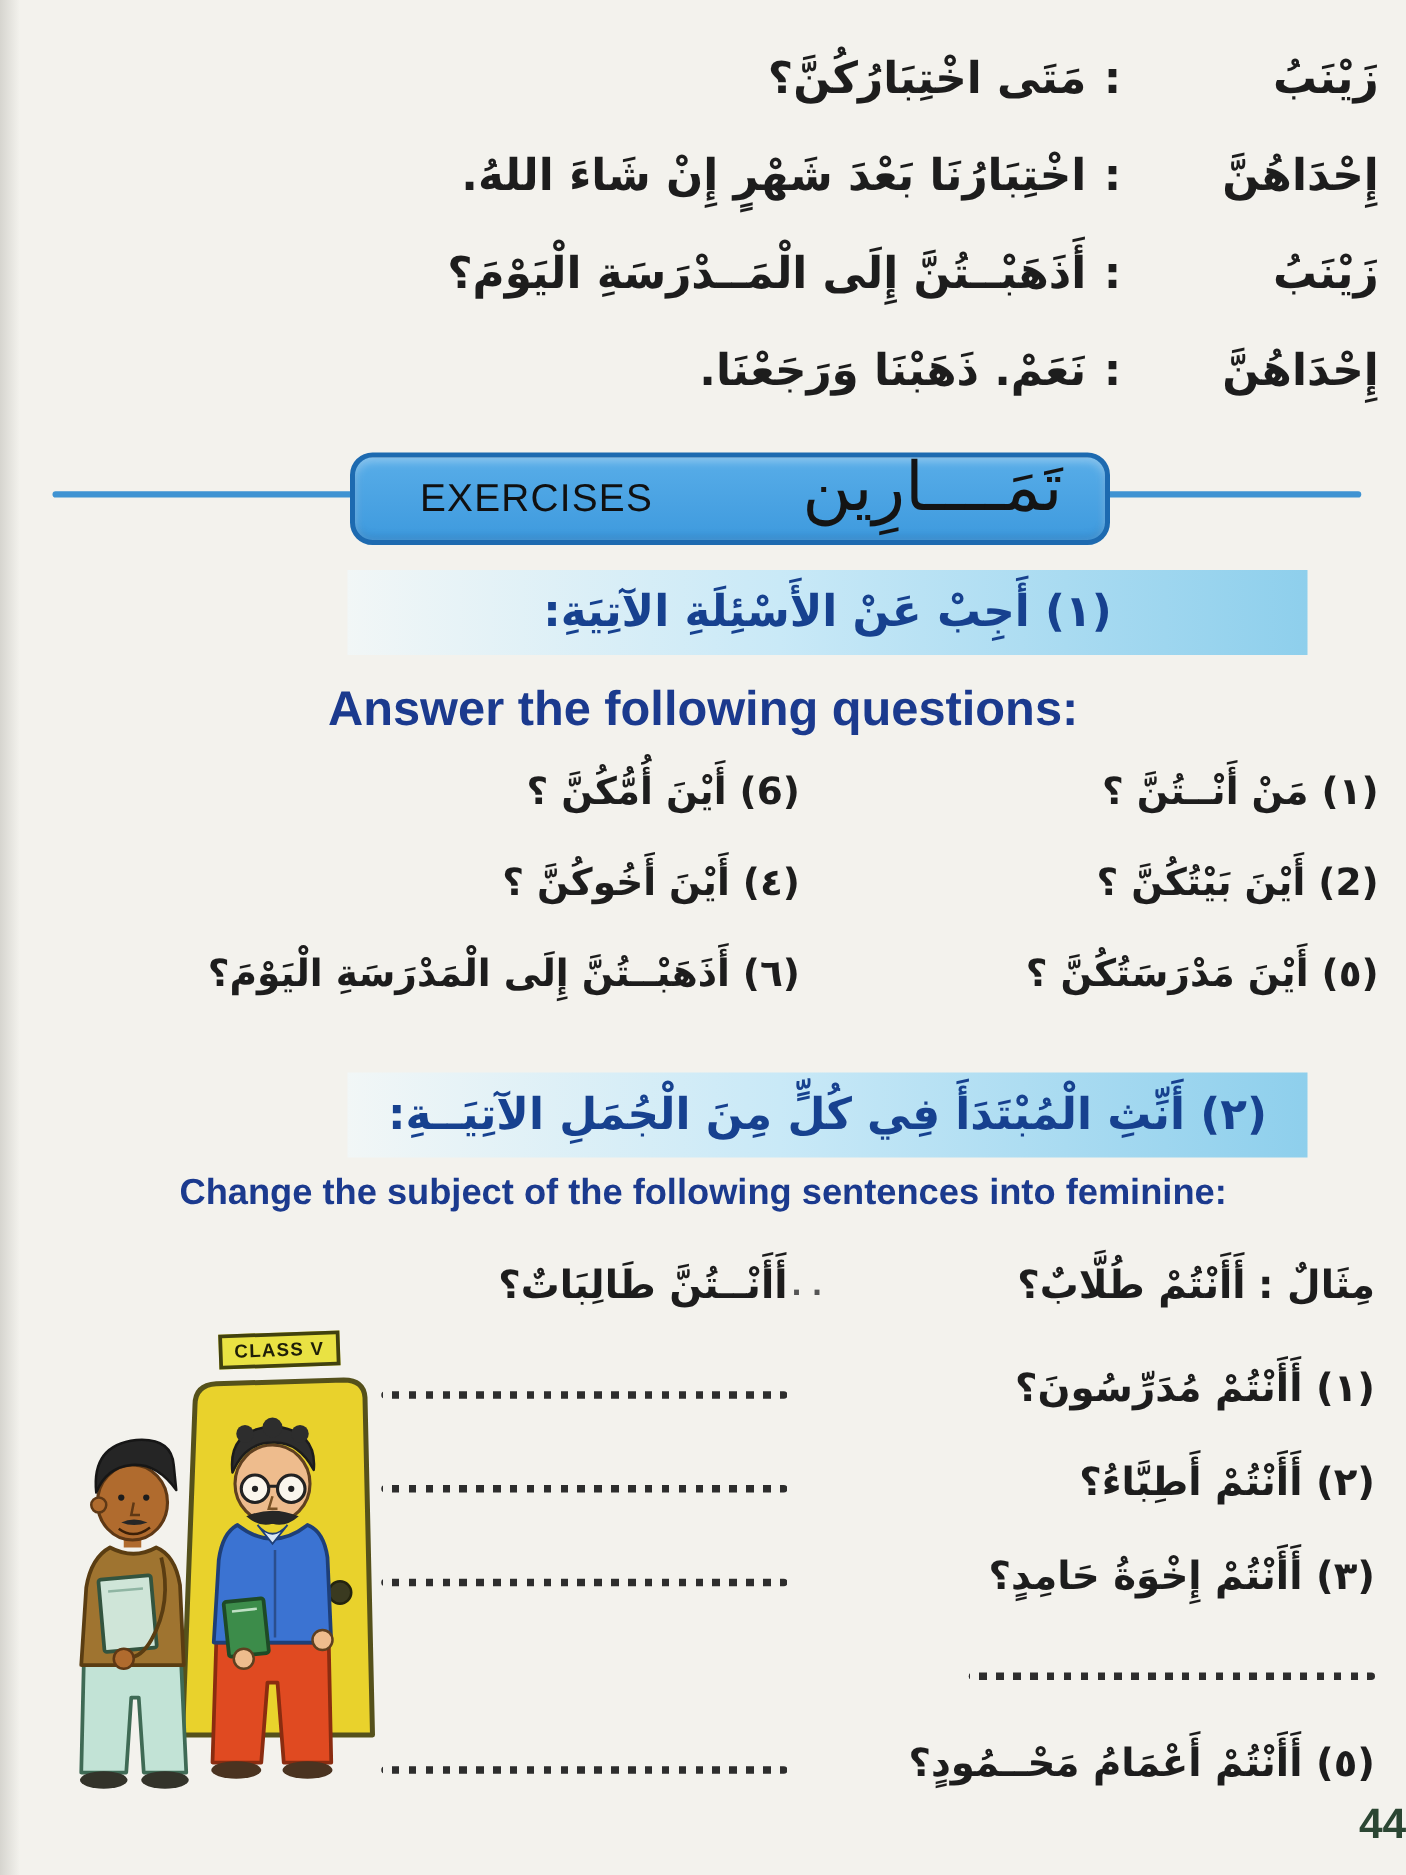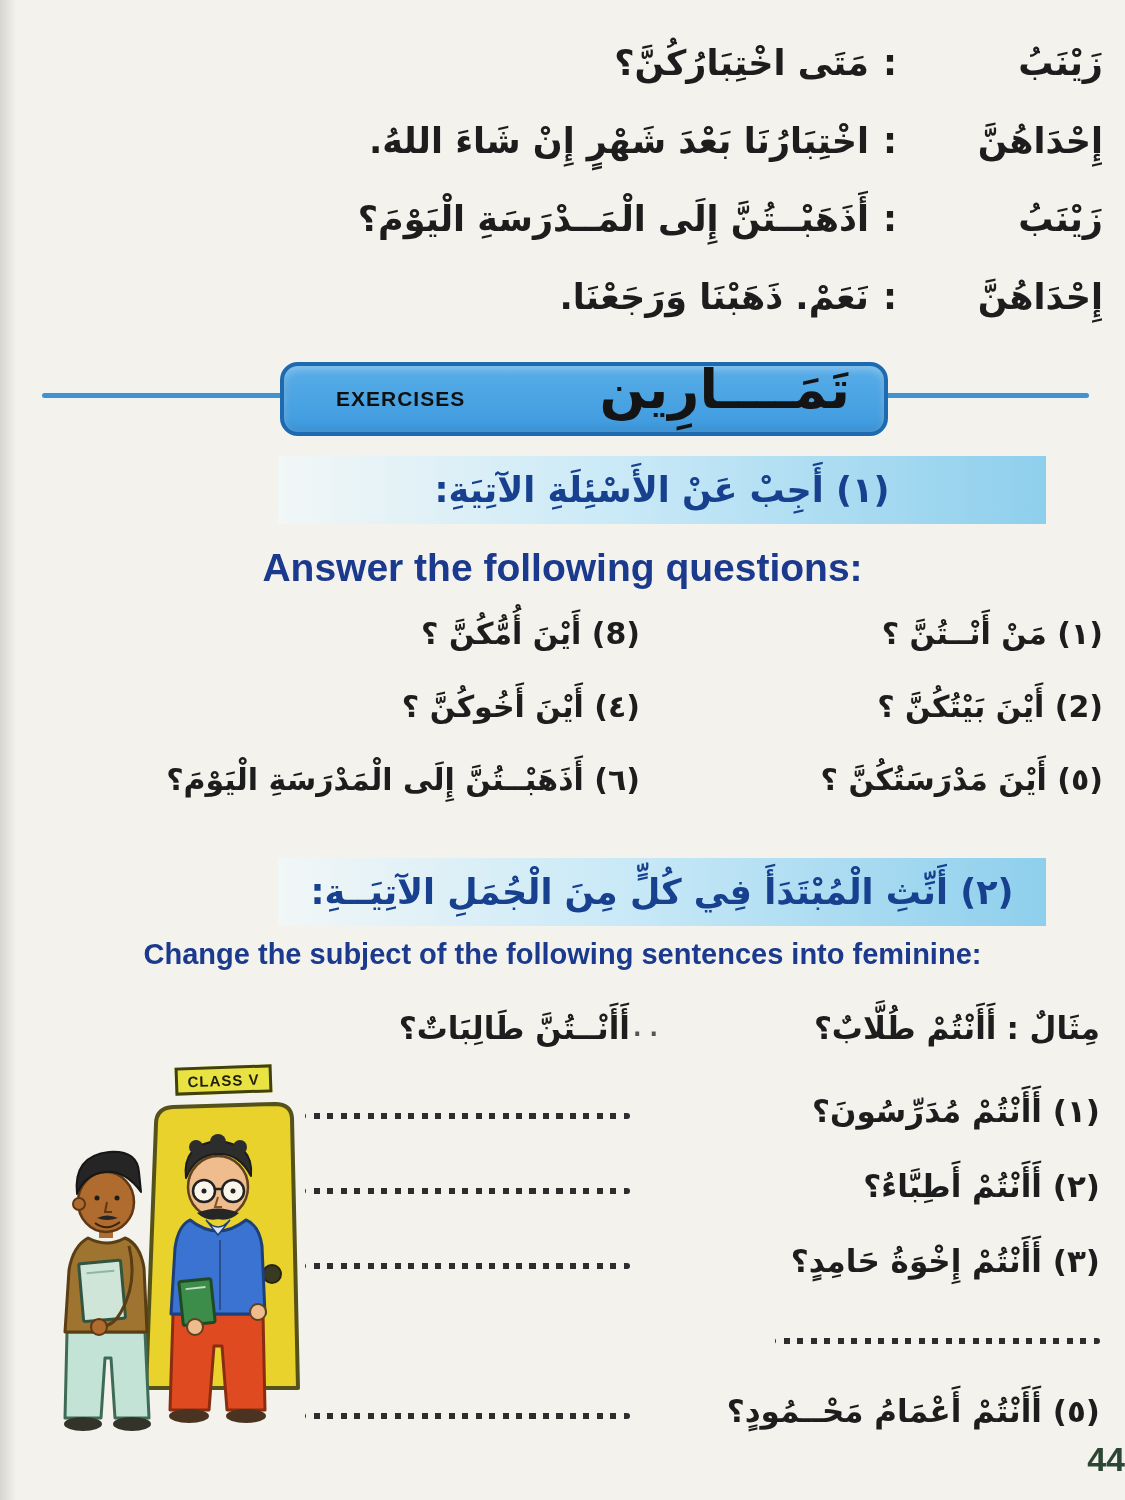--- a/index.html
+++ b/index.html
@@ -21,23 +21,23 @@
   .banner-row{position:absolute;top:362px;left:0;width:100%;height:72px;}
   .banner-rule{position:absolute;top:31px;left:42px;right:36px;height:5px;
     background:#3f93d2;border-radius:3px;}
   .banner{
     position:absolute;left:280px;top:0;width:600px;height:66px;
     background:linear-gradient(180deg,#58ade8,#3e9ade);
     border:4px solid #1d6ab0;border-radius:18px;
     box-shadow:inset 0 3px 8px rgba(255,255,255,.35), inset 0 -3px 6px rgba(20,80,140,.25);
     display:flex;align-items:center;
   }
-  .banner-en{font-family:"Liberation Sans",sans-serif;font-weight:bold;font-size:21px;
+  .banner-en{font-family:"Liberation Sans",sans-serif;font-weight:normal;font-size:31px;
     color:#101010;letter-spacing:1px;margin-left:52px;}
-  .banner-ar{position:absolute;right:34px;top:-14px;font-size:54px;font-weight:700;
+  .banner-ar{position:absolute;right:34px;top:-14px;font-size:54px;font-weight:400;
     color:#141414;direction:rtl;line-height:1.4;}
 
   
   .band{
     position:absolute;left:278px;width:768px;height:68px;
     background:linear-gradient(90deg,rgba(240,250,254,.55) 0%,#c9e9f7 45%,#8ecfec 100%);
     display:flex;align-items:center;justify-content:center;direction:rtl;
   }
   .band1{top:456px;}
   .band2{top:858px;}
@@ -121,21 +121,21 @@
     </div>
   </div>
 
   <div class="band band1">
     <span class="band-title">(١) أَجِبْ عَنْ الأَسْئِلَةِ الآتِيَةِ:</span>
   </div>
   <div class="en-line en1">Answer the following questions:</div>
 
   <div class="q-grid">
     <div class="q-cell">(١) مَنْ أَنْــتُنَّ ؟</div>
-    <div class="q-cell">(8) أَيْنَ أُمُّكُنَّ ؟</div>
+    <div class="q-cell">(6) أَيْنَ أُمُّكُنَّ ؟</div>
     <div class="q-cell">(2) أَيْنَ بَيْتُكُنَّ ؟</div>
     <div class="q-cell">(٤) أَيْنَ أَخُوكُنَّ ؟</div>
     <div class="q-cell">(٥) أَيْنَ مَدْرَسَتُكُنَّ ؟</div>
     <div class="q-cell">(٦) أَذَهَبْــتُنَّ إِلَى الْمَدْرَسَةِ الْيَوْمَ؟</div>
   </div>
 
   <div class="band band2">
     <span class="band-title">(٢) أَنِّثِ الْمُبْتَدَأَ فِي كُلٍّ مِنَ الْجُمَلِ الآتِيَــةِ:</span>
   </div>
   <div class="en-line en2">Change the subject of the following sentences into feminine:</div>

